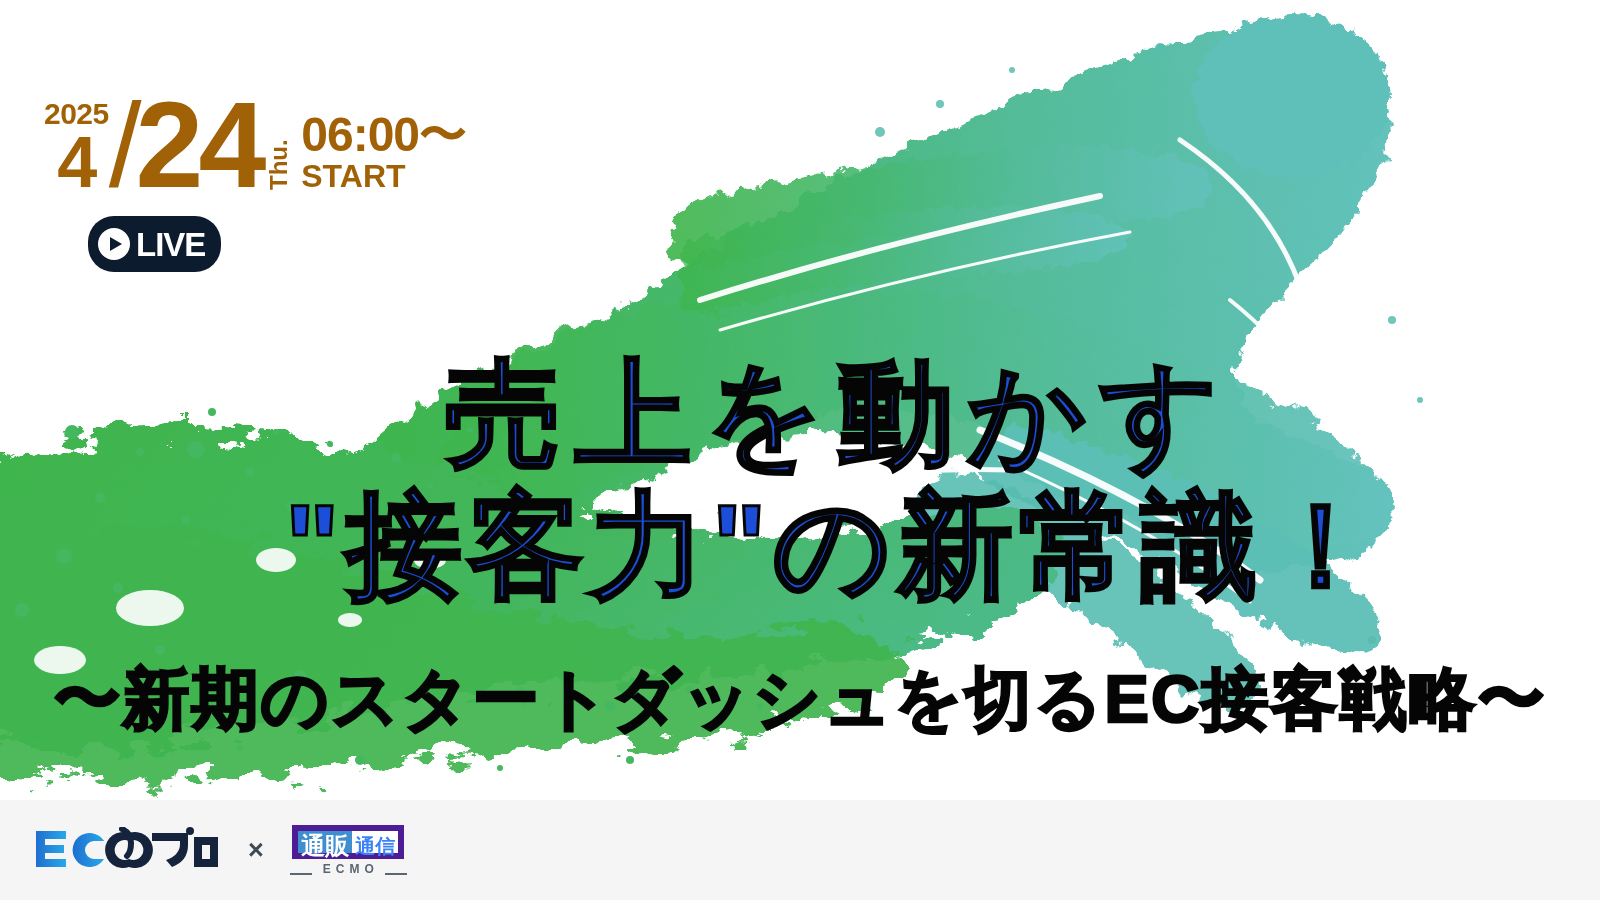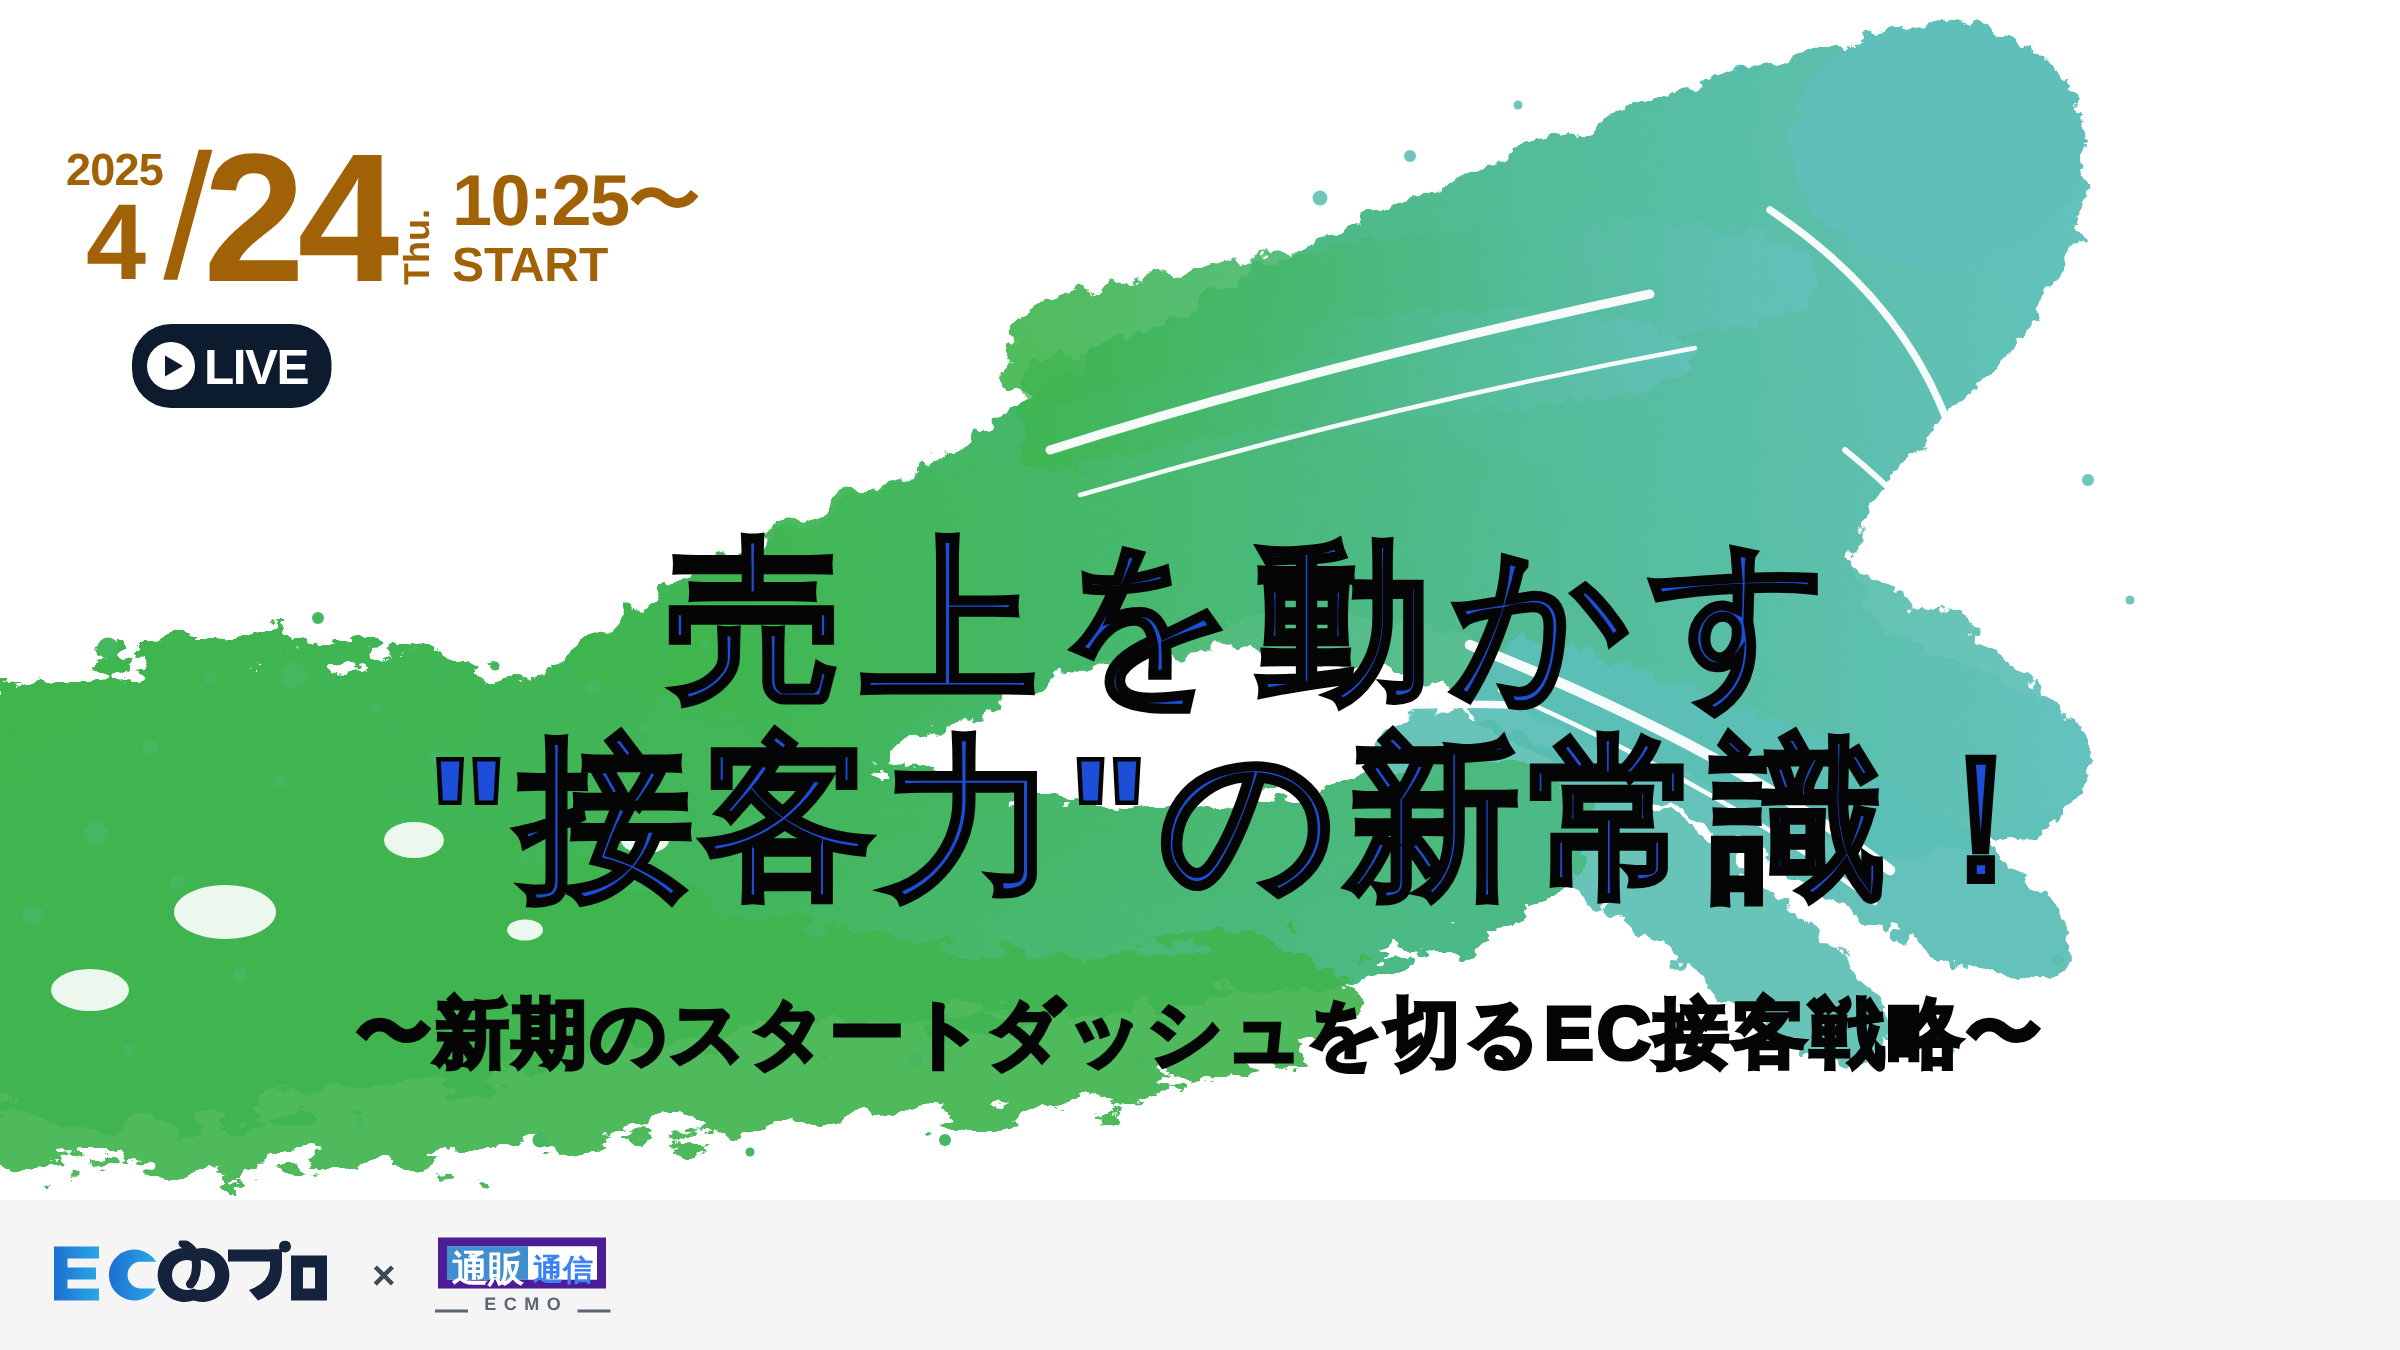--- a/index.html
+++ b/index.html
@@ -194,21 +194,21 @@
     -webkit-text-stroke: 3px #050505;
   }
   .subtitle {
     position: absolute;
     left: 0;
     top: 662px;
     width: 1600px;
     z-index: 20;
     text-align: center;
     color: #050505;
-    font-size: 50px;
+    font-size: 67px;
     font-weight: 900;
     letter-spacing: 2px;
     line-height: 1.1;
     white-space: nowrap;
     -webkit-text-stroke: 2.5px #050505;
   }
 
   
   .footer {
     position: absolute;
@@ -448,21 +448,21 @@
       <div class="year-month">
         <div class="year">2025</div>
         <div class="month">4</div>
       </div>
       <div class="slash">/</div>
       <div class="day">24</div>
       <div class="weekday-wrap">
         <div class="weekday">Thu.</div>
       </div>
       <div class="time-block">
-        <div class="time-line">10:25〜</div>
+        <div class="time-line">06:00〜</div>
         <div class="start-line">START</div>
       </div>
     </div>
   </div>
 
   <div class="live-row">
     <div class="live-badge">
       <span class="play-circle">
         <span class="play-tri"></span>
       </span>

